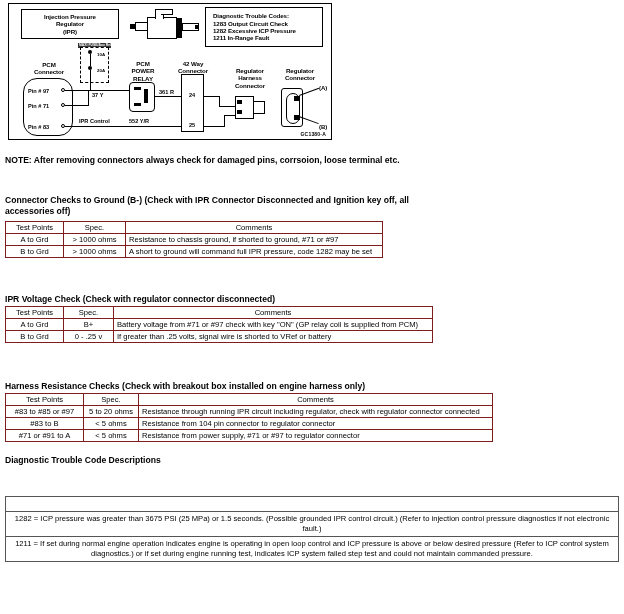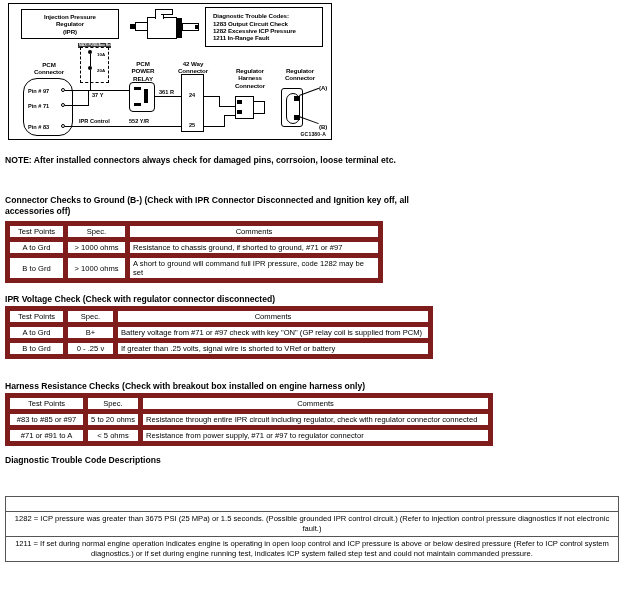--- a/index.html
+++ b/index.html
@@ -220,21 +220,21 @@
     line-height: 10.5px;
     width: 440px;
   }
   table.check {
     position: absolute;
     border-collapse: collapse;
     table-layout: fixed;
     background: #fff;
   }
   table.check th, table.check td {
-    border: 5px solid #7f1d1d;
+    border: 1px solid #7f1d1d;
     font-size: 7.6px;
     padding: 1px 3px;
     line-height: 9px;
     vertical-align: middle;
     font-weight: normal;
   }
   table.check th {
     text-align: center;
     font-weight: normal;
   }
@@ -372,21 +372,21 @@
     <div class="reg-term" style="left:12px;top:26px;"></div>
   </div>
   <div class="lead-line" style="left:290px;top:91px;width:21px;transform:rotate(-20deg);"></div>
   <div class="ab-label" style="left:310px;top:81px;">(A)</div>
   <div class="lead-line" style="left:290px;top:112px;width:21px;transform:rotate(20deg);"></div>
   <div class="ab-label" style="left:310px;top:120px;">(B)</div>
 
   <div class="part-id">GC1380-A</div>
 </div>
 
-<div class="note-line">NOTE: After installed connectors always check for damaged pins, corrsoion, loose terminal etc.</div>
+<div class="note-line">NOTE: After removing connectors always check for damaged pins, corrsoion, loose terminal etc.</div>
 
 <div class="sect-head" style="top:195px;">Connector Checks to Ground (B-) (Check with IPR Connector Disconnected and Ignition key off, all accessories off)</div>
 <table class="check" style="left:5px; top:221px; width:378px;">
   <colgroup>
       <col style="width:58px">
       <col style="width:62px">
       <col>
     </colgroup>
   <thead>
     <tr>
@@ -448,21 +448,26 @@
     <tr>
       <th>Test Points</th>
       <th>Spec.</th>
       <th>Comments</th>
     </tr>
   </thead>
   <tbody>
     <tr>
       <td class="tp">#83 to #85 or #97</td>
       <td class="sp">5 to 20 ohms</td>
-      <td class="cm">Resistance through entire IPR circuit including regulator, check with regulator connector connected</td>
+      <td class="cm">Resistance through running IPR circuit including regulator, check with regulator connector connected</td>
+    </tr>
+    <tr>
+      <td class="tp">#83 to B</td>
+      <td class="sp">&lt; 5 ohms</td>
+      <td class="cm">Resistance from 104 pin connector to regulator connector</td>
     </tr>
     <tr>
       <td class="tp">#71 or #91 to A</td>
       <td class="sp">&lt; 5 ohms</td>
       <td class="cm">Resistance from power supply, #71 or #97 to regulator connector</td>
     </tr>
   </tbody>
 </table>
 
 <div class="sect-head" style="top:455px;">Diagnostic Trouble Code Descriptions</div>

